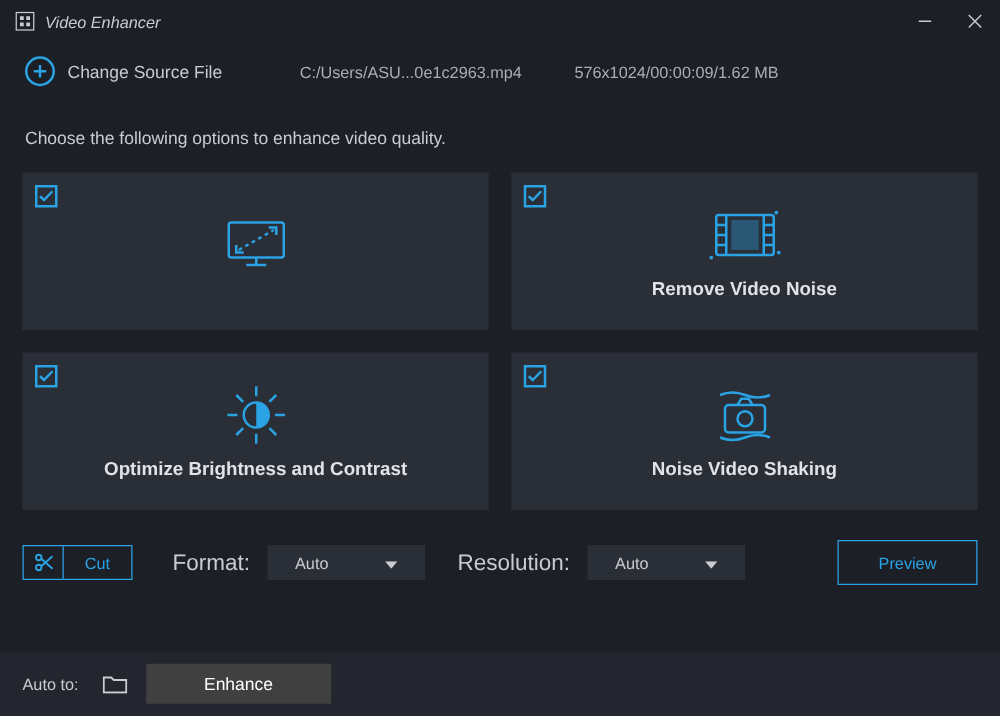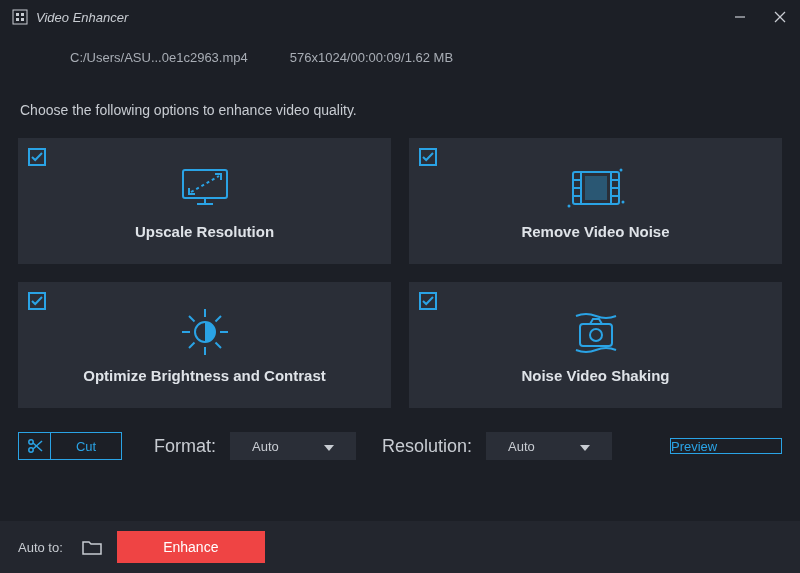--- a/index.html
+++ b/index.html
@@ -17,35 +17,35 @@
 .file-path { margin-left: 50px; }
 .file-meta { margin-left: 30px; }
 .instructions { padding: 22px 20px 10px; font-size: 14px; color: #c8ccd2; }
 .options-grid { display: grid; grid-template-columns: 1fr 1fr; gap: 18px; padding: 10px 18px 0; }
 .option-card { background: #2a2e37; height: 126px; position: relative; display: flex; flex-direction: column; align-items: center; justify-content: center; cursor: pointer; }
 .option-card .chk { position: absolute; top: 10px; left: 10px; width: 18px; height: 18px; border: 2px solid #2aa3e5; display: flex; align-items: center; justify-content: center; }
 .option-card .chk svg { width: 12px; height: 10px; }
 .option-card .card-icon { height: 50px; display: flex; align-items: center; justify-content: center; margin-bottom: 10px; }
 .option-card .card-label { font-size: 15px; font-weight: 600; color: #dfe3e8; }
 .controls-row { display: flex; align-items: center; gap: 14px; padding: 24px 18px 16px; }
-.cut-btn { width: 104px; height: 28px; border: 1px solid #2aa3e5; display: flex; align-items: center; color: #2aa3e5; cursor: pointer; }
+.cut-btn { width: 88px; height: 28px; border: 1px solid #2aa3e5; display: flex; align-items: center; color: #2aa3e5; cursor: pointer; }
 .cut-btn .scissors { width: 32px; display: flex; align-items: center; justify-content: center; border-right: 1px solid #2aa3e5; height: 100%; }
 .cut-btn .lbl { flex: 1; text-align: center; font-size: 13px; }
 .field-label { font-size: 18px; color: #c8ccd2; text-align: center; }
 .dropdown { height: 28px; min-width: 126px; background: #2a2e37; display: flex; align-items: center; padding: 0 22px; gap: 10px; cursor: pointer; }
 .dropdown .val { flex: 1; font-size: 13px; color: #c8ccd2; }
 .dropdown .caret { color: #c8ccd2; }
-.preview-btn { margin-left: auto; width: 112px; height: 16px; border: 1px solid #2aa3e5; display: flex; align-items: center; color: #2aa3e5; font-size: 13px; cursor: pointer; }
+.preview-btn { margin-left: auto; width: 112px; height: 36px; border: 1px solid #2aa3e5; display: flex; align-items: center; justify-content: center; color: #2aa3e5; font-size: 13px; cursor: pointer; }
 .bottombar { margin-top: auto; background: #23262e; height: 52px; display: flex; align-items: center; padding: 0 18px; gap: 10px; }
 .save-label { font-size: 13px; color: #c8ccd2; margin-right: 4px; }
 .save-path-box { flex: 1; height: 30px; background: #2a2e37; border: 1px solid #3b3f48; display: flex; align-items: center; }
 .save-path-box .path-text { flex: 1; padding: 0 10px; font-size: 13px; color: #c8ccd2; white-space: nowrap; overflow: hidden; }
 .save-path-box .path-caret { width: 30px; height: 100%; border-left: 1px solid #3b3f48; display: flex; align-items: center; justify-content: center; cursor: pointer; }
 .folder-btn { width: 30px; height: 30px; display: flex; align-items: center; justify-content: center; cursor: pointer; color: #c8ccd2; }
-.enhance-btn { width: 148px; height: 32px; background: #ef4444; color: #fff; display: flex; align-items: center; justify-content: center; font-size: 14px; cursor: pointer; }
+.enhance-btn { width: 148px; height: 32px; background: #404040; color: #fff; display: flex; align-items: center; justify-content: center; font-size: 14px; cursor: pointer; }
 </style>
 </head>
 <body>
 
 <div class="titlebar">
   <span class="app-icon">
     <svg viewBox="0 0 16 16">
         <rect x="1" y="1" width="14" height="14" fill="none" stroke="#c8ccd2" stroke-width="1"></rect>
         <rect x="4" y="4" width="3" height="3" fill="#c8ccd2"></rect>
         <rect x="9" y="4" width="3" height="3" fill="#c8ccd2"></rect>
@@ -62,20 +62,29 @@
   </div>
   <div class="winbtn">
     <svg width="12" height="12" viewBox="0 0 12 12">
         <line x1="1" y1="1" x2="11" y2="11" stroke="#c8ccd2" stroke-width="1.2"></line>
         <line x1="11" y1="1" x2="1" y2="11" stroke="#c8ccd2" stroke-width="1.2"></line>
       </svg>
   </div>
 </div>
 
 <div class="sourcebar">
+  <div class="change-src">
+    <span class="plus-circle">
+      <svg width="12" height="12" viewBox="0 0 12 12">
+          <line x1="6" y1="1" x2="6" y2="11" stroke="#2aa3e5" stroke-width="2"></line>
+          <line x1="1" y1="6" x2="11" y2="6" stroke="#2aa3e5" stroke-width="2"></line>
+        </svg>
+    </span>
+    <span class="change-src-label">Change Source File</span>
+  </div>
   <span class="file-path">C:/Users/ASU...0e1c2963.mp4</span>
   <span class="file-meta">576x1024/00:00:09/1.62 MB</span>
 </div>
 
 <div class="instructions">Choose the following options to enhance video quality.</div>
 
 <div class="options-grid">
 
   <div class="option-card">
     <span class="chk">
@@ -86,21 +95,20 @@
     <span class="card-icon">
       <svg width="52" height="44" viewBox="0 0 52 44">
         <rect x="4" y="4" width="44" height="28" rx="2" fill="none" stroke="#2aa3e5" stroke-width="2"></rect>
         <line x1="18" y1="38" x2="34" y2="38" stroke="#2aa3e5" stroke-width="2"></line>
         <line x1="26" y1="32" x2="26" y2="38" stroke="#2aa3e5" stroke-width="2"></line>
         <line x1="12" y1="26" x2="40" y2="10" stroke="#2aa3e5" stroke-width="2" stroke-dasharray="3 3"></line>
         <polyline points="36,8 42,8 42,14" fill="none" stroke="#2aa3e5" stroke-width="2"></polyline>
         <polyline points="16,28 10,28 10,22" fill="none" stroke="#2aa3e5" stroke-width="2"></polyline>
       </svg>
     </span>
-    <span class="card-label">Upscale Resolution</span>
   </div>
 
   <div class="option-card">
     <span class="chk">
       <svg viewBox="0 0 12 10">
           <polyline points="1,5 4.2,8 11,1" fill="none" stroke="#2aa3e5" stroke-width="2"></polyline>
         </svg>
     </span>
     <span class="card-icon">
       <svg width="58" height="44" viewBox="0 0 58 44">

